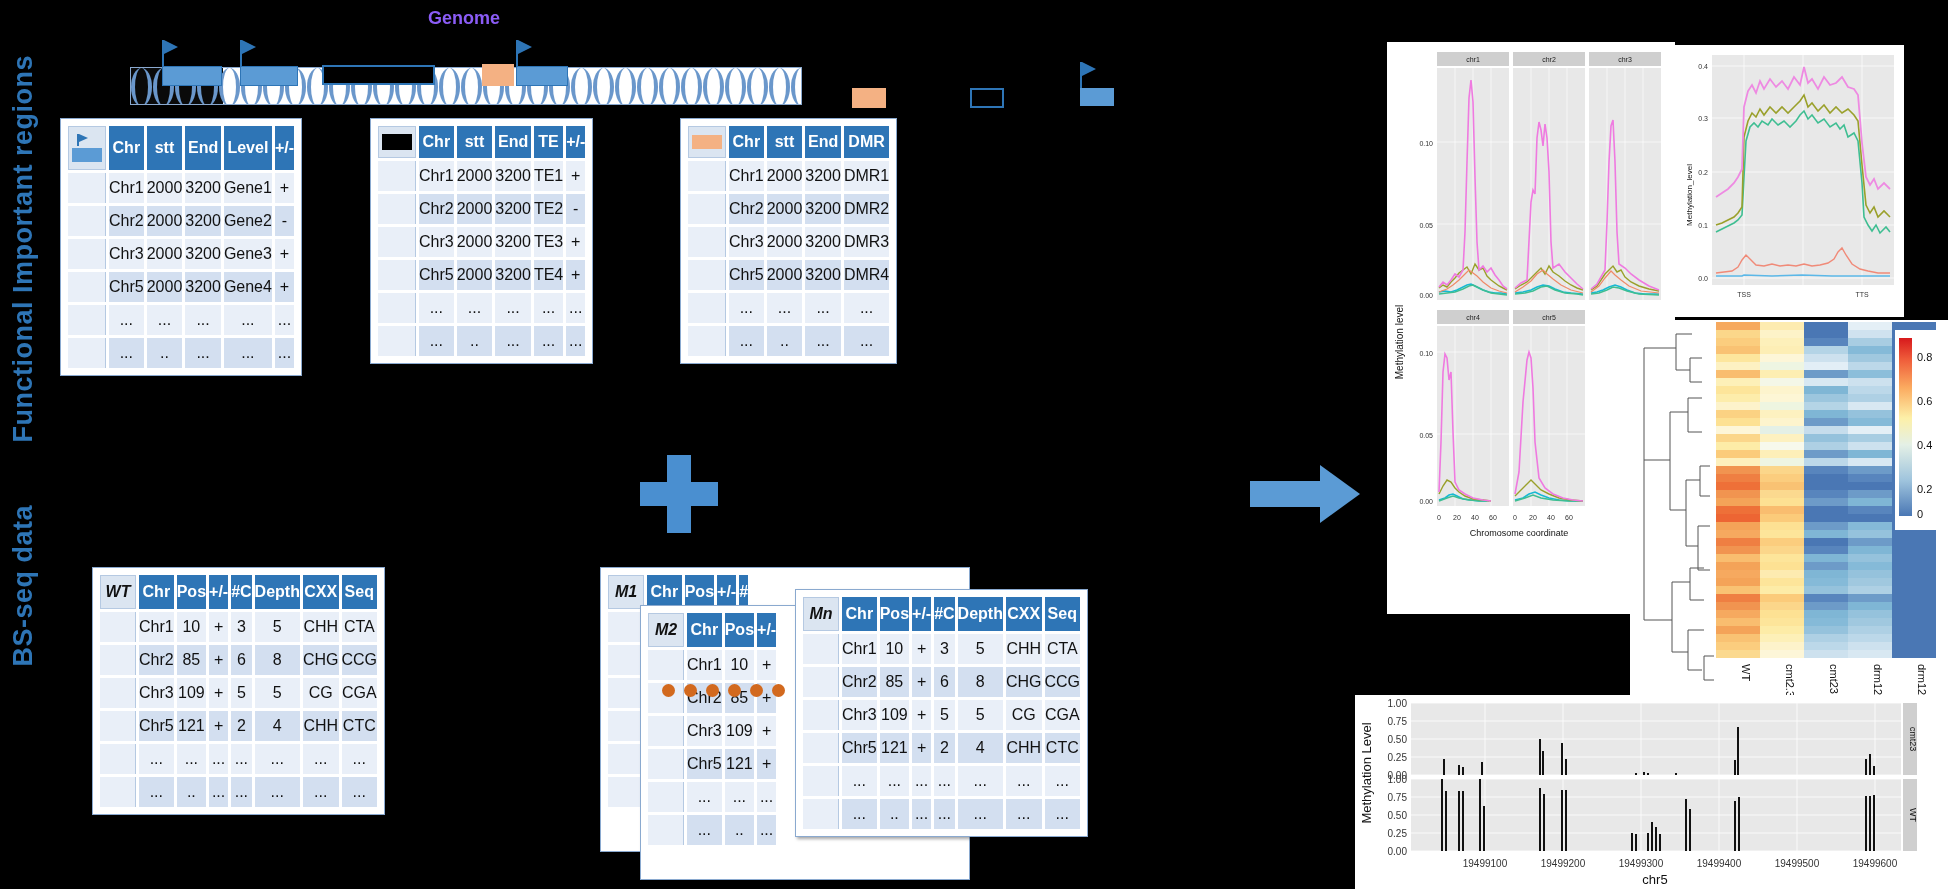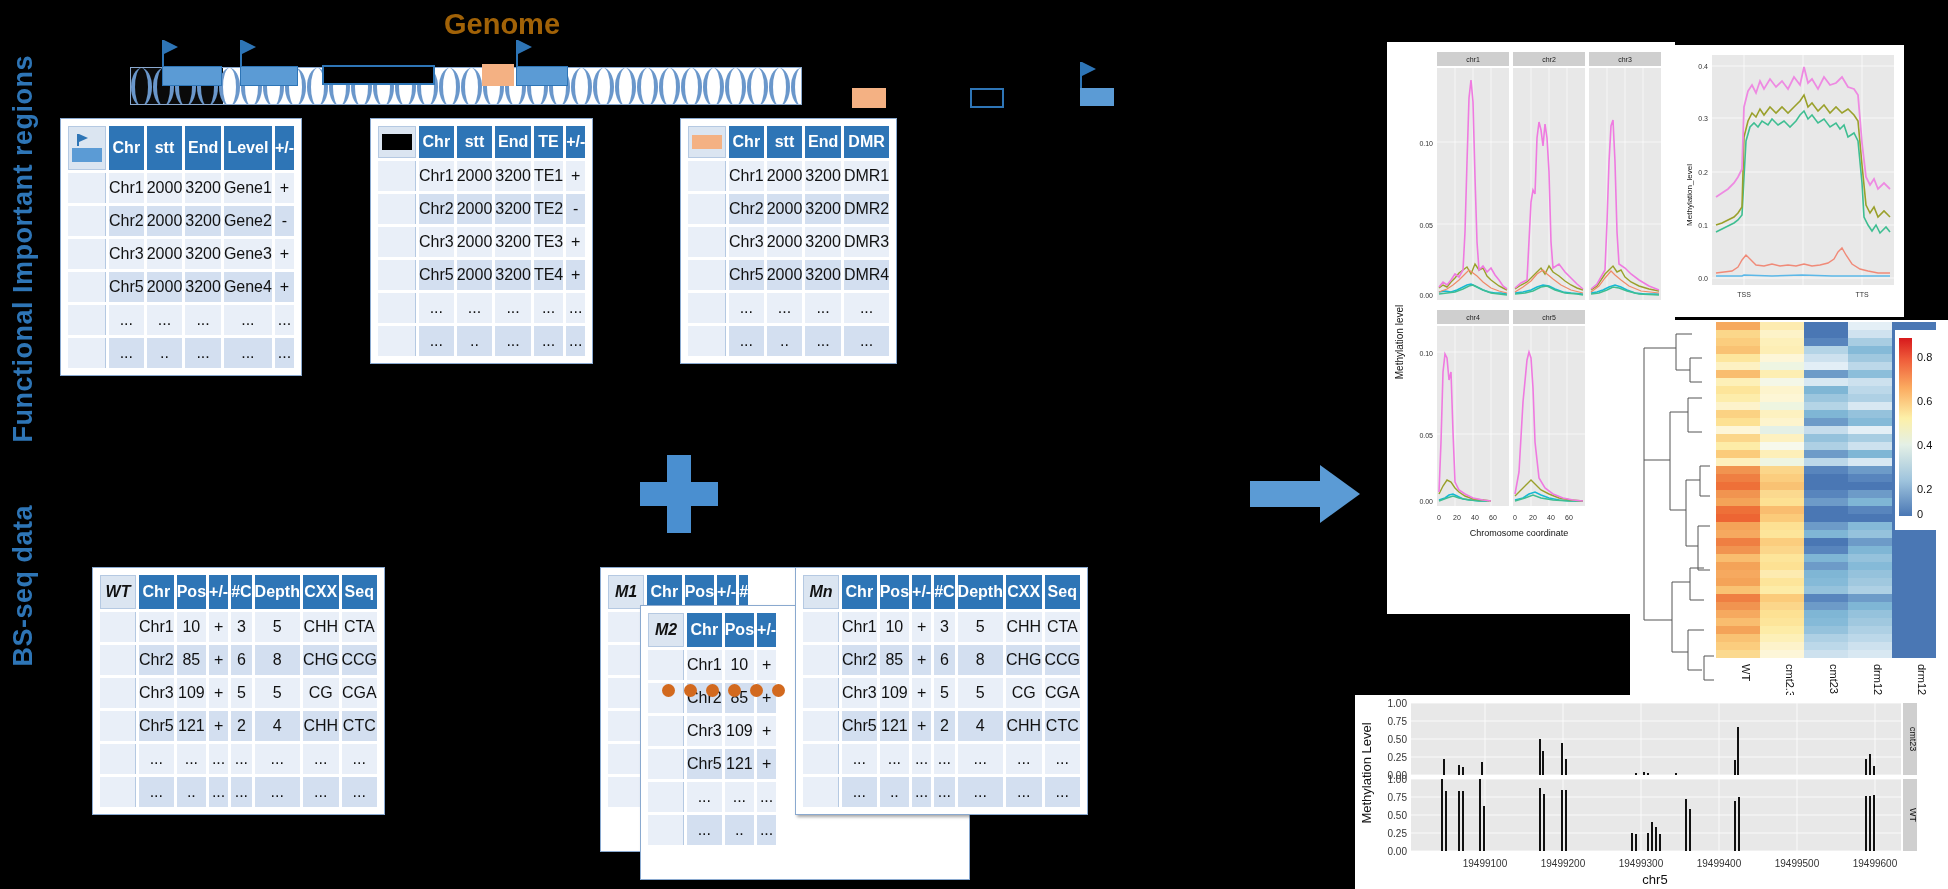--- a/index.html
+++ b/index.html
@@ -19,22 +19,22 @@
     writing-mode: vertical-rl;
     transform: rotate(180deg);
     white-space: nowrap;
     letter-spacing: .5px;
   }
   #vlabel-func { left: 8px; top: 55px; font-size: 27px; }
   #vlabel-bs   { left: 8px; top: 505px; font-size: 27px; }
 
   
   #genome-title {
-    left: 444px; top: 8px;
-    color: #a16207; font-size: 29px; font-weight: bold;
+    left: 428px; top: 8px;
+    color: #8b5cf6; font-size: 18px; font-weight: bold;
   }
 
   
   #genome-diagram { left: 130px; top: 40px; width: 700px; height: 65px; }
   .dna-strand {
     position: absolute; left: 0; bottom: 0;
     width: 672px; height: 38px;
     border: 1px solid #8aa9cf;
     background: #fff;
     overflow: hidden;
@@ -575,21 +575,21 @@
 
 <div class="abs" style="left:662px; top:684px; width:120px; height:14px;">
   <span style="position:absolute;left:0px;  top:0;width:13px;height:13px;border-radius:50%;background:#d2691e;"></span>
   <span style="position:absolute;left:22px; top:0;width:13px;height:13px;border-radius:50%;background:#d2691e;"></span>
   <span style="position:absolute;left:44px; top:0;width:13px;height:13px;border-radius:50%;background:#d2691e;"></span>
   <span style="position:absolute;left:66px; top:0;width:13px;height:13px;border-radius:50%;background:#d2691e;"></span>
   <span style="position:absolute;left:88px; top:0;width:13px;height:13px;border-radius:50%;background:#d2691e;"></span>
   <span style="position:absolute;left:110px;top:0;width:13px;height:13px;border-radius:50%;background:#d2691e;"></span>
 </div>
 
-<div class="tbl-card" id="tbl-mn" style="left:795px; top:567px;">
+<div class="tbl-card" id="tbl-mn" style="left:795px; top:589px;">
   <table>
     <thead>
         <tr>
       <th class="tag-head">Mn</th>
       <th>Chr</th>
       <th>Pos</th>
       <th>+/-</th>
       <th>#C</th>
       <th>Depth</th>
       <th>CXX</th>

